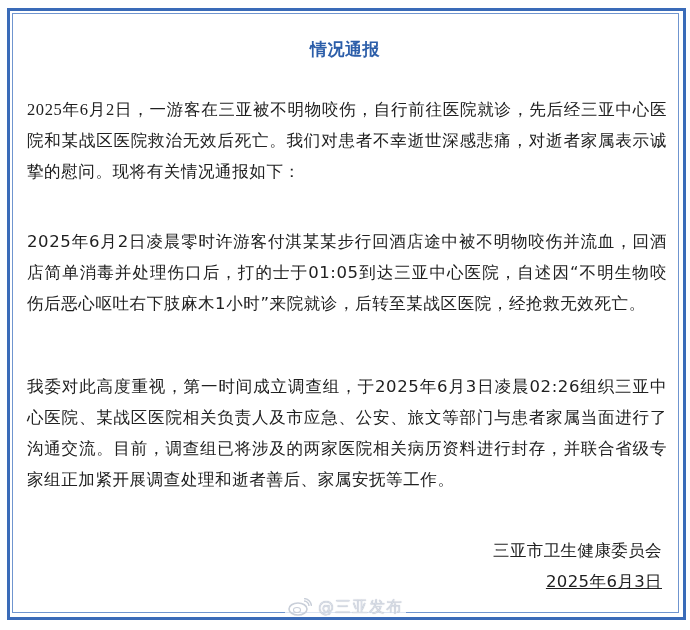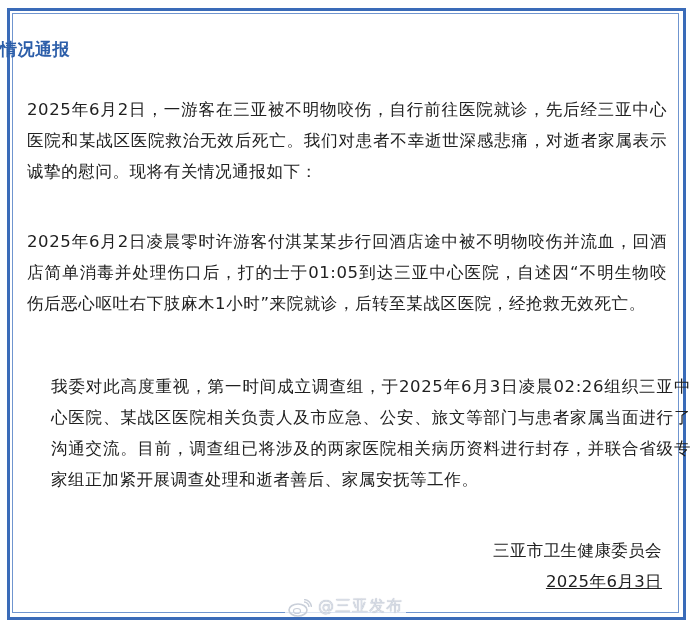--- a/index.html
+++ b/index.html
@@ -30,55 +30,56 @@
       top: 13px;
       width: 665px;
       height: 598px;
       border: 1px solid #6f95cf;
     }
     .title {
       position: absolute;
       left: 0;
       width: 690px;
       top: 38px;
+      text-align: center;
       font-size: 17px;
       font-weight: bold;
       color: #2c5ea9;
       letter-spacing: 0.5px;
     }
     .para {
       position: absolute;
       left: 27px;
       width: 640px;
       font-size: 16.5px;
       line-height: 31px;
       letter-spacing: 0.6px;
       text-align: justify;
       color: #202020;
     }
-    .p1 { top: 94px; }
+    .p1 { top: 94px; font-family: Liberation Serif, serif; }
     .p2 { top: 226px; }
-    .p3 { top: 371px; margin-left: 24px; }
+    .p3 { top: 371px; }
     .sign {
       position: absolute;
       right: 28px;
       font-size: 16.5px;
       color: #202020;
       text-align: right;
       letter-spacing: 0.4px;
     }
     .sign-org { top: 540px; }
     .sign-date { top: 571px; text-decoration: underline; }
     .watermark {
       position: absolute;
       left: 285px;
       top: 597px;
       height: 20px;
       display: flex;
-      align-items: flex-end;
+      align-items: center;
       gap: 6px;
       background: rgba(255,255,255,0.75);
       padding: 0 3px;
       color: #d8dde6;
       font-size: 16px;
       letter-spacing: 1px;
       text-shadow: 0 0 1px #9aa4b4;
     }
     .weibo-icon {
       width: 24px;

